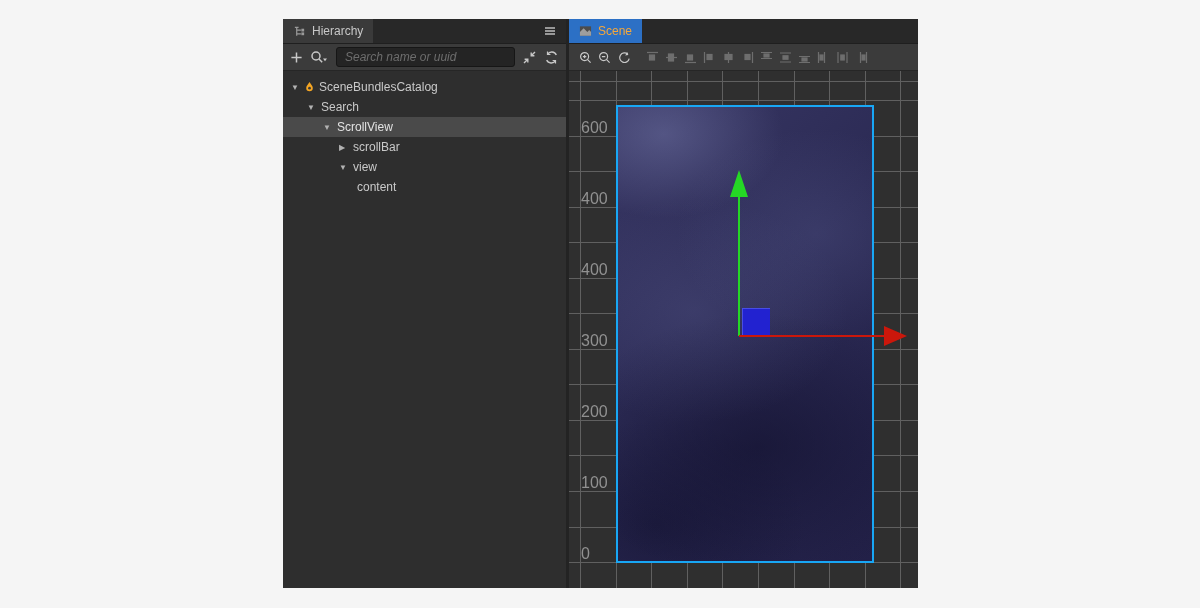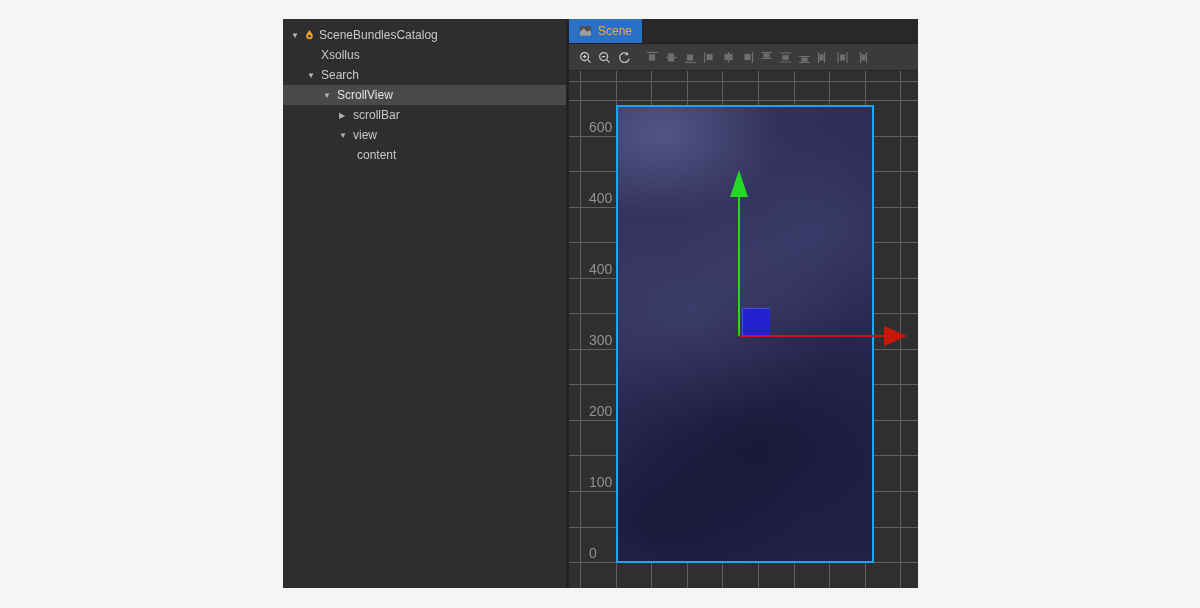--- a/index.html
+++ b/index.html
@@ -45,21 +45,21 @@
   .scene-panel{ flex:1; display:flex; flex-direction:column; min-width:0; }
   .scene-toolbar{ padding-left:10px; gap:6px; }
   .align-group{ display:flex; gap:6px; margin-left:10px; align-items:center; }
   .viewport{
     flex:1; position:relative; overflow:hidden; background:#2f2f2f;
     background-image:
       repeating-linear-gradient(to right, #606060 0, #606060 1px, transparent 1px, transparent 35.6px),
       repeating-linear-gradient(to bottom, #606060 0, #606060 1px, transparent 1px, transparent 35.55px);
     background-position: 11px 0px, 0px 29px;
   }
-  .ruler-label{ position:absolute; left:20px; font-size:14px; color:#919191; z-index:4; }
+  .ruler-label{ position:absolute; left:12px; font-size:16px; color:#919191; z-index:4; }
   .content-sprite{
     position:absolute; left:47px; top:34px; width:258px; height:458px;
     border:2px solid #18a7f5; z-index:1;
     background:
       radial-gradient(170px 120px at 18% 6%,  rgba(125,130,180,.42), transparent 70%),
       radial-gradient(200px 150px at 78% 28%, rgba(100,105,160,.25), transparent 70%),
       radial-gradient(220px 160px at 30% 45%, rgba(110,115,170,.22), transparent 70%),
       radial-gradient(260px 180px at 55% 75%, rgba(14,13,40,.55),   transparent 75%),
       radial-gradient(200px 140px at 15% 92%, rgba(16,15,44,.50),   transparent 75%),
       linear-gradient(135deg, #383764 0%, #2c2b55 45%, #222047 100%);
@@ -73,34 +73,75 @@
   .gizmo-origin{ position:absolute; left:173px; top:237px; width:28px; height:27px; background:#2222d0; z-index:3;
     box-shadow:inset 1px 1px 0 rgba(120,130,255,.45); }
   svg{ display:block; }
 </style>
 </head>
 <body>
 
 <div class="app-window">
 
   <div class="hier-panel">
+    <div class="tabbar">
+      <div class="tab hier-tab">
+        <span>
+          <svg width="13" height="13" viewBox="0 0 14 14" fill="none" stroke="#9a9a9a" stroke-width="1.3">
+            <path d="M2 2.5h4 M4 2.5v9 M4 5.5h4.5 M4 9.5h4.5"></path>
+            <rect x="9" y="4" width="3" height="3" fill="#9a9a9a" stroke="none"></rect>
+            <rect x="9" y="8" width="3" height="3" fill="#9a9a9a" stroke="none"></rect>
+          </svg>
+        </span>
+        <span class="tab-label">Hierarchy</span>
+      </div>
+      <div class="hamburger">
+        <svg width="16" height="16" viewBox="0 0 16 16" stroke="currentColor" stroke-width="1.6">
+          <path d="M3 5h10 M3 8h10 M3 11h10"></path>
+        </svg>
+      </div>
+    </div>
+    <div class="toolbar hier-toolbar">
+      <div class="icon-btn">
+        <svg width="13" height="13" viewBox="0 0 14 14" stroke="currentColor" stroke-width="1.6">
+          <path d="M7 1.5v11 M1.5 7h11"></path>
+        </svg>
+      </div>
+      <div class="icon-btn">
+        <svg width="19" height="15" viewBox="0 0 19 15" fill="none" stroke="currentColor" stroke-width="1.5">
+          <circle cx="6" cy="6" r="4"></circle>
+          <path d="M9 9l3.2 3.2"></path>
+          <path d="M13 8.5h4l-2 2.8z" fill="currentColor" stroke="none"></path>
+        </svg>
+      </div>
+      <input class="search-input" type="text" placeholder="Search name or uuid" style="">
+      <div class="icon-btn">
+        <svg width="15" height="15" viewBox="0 0 15 15" fill="none" stroke="currentColor" stroke-width="1.4">
+          <path d="M13 2 9.2 5.8 M9.2 2.6v3.2h3.2 M2 13l3.8-3.8 M5.8 12.4V9.2H2.6"></path>
+        </svg>
+      </div>
+      <div class="icon-btn">
+        <svg width="15" height="15" viewBox="0 0 15 15" fill="none" stroke="currentColor" stroke-width="1.4">
+          <path d="M12.3 5A5 5 0 0 0 3.5 4.3"></path>
+          <path d="M2.7 10a5 5 0 0 0 8.8.7"></path>
+          <path d="M3.5 1.6v2.9h2.9" stroke-width="1.2"></path>
+          <path d="M11.5 13.4v-2.9H8.6" stroke-width="1.2"></path>
+        </svg>
+      </div>
+    </div>
     <div class="tree">
         <div class="tree-row" style="padding-left: 7px;">
           <span class="tree-arrow">▼</span>
           <span class="tree-icon">
             <svg width="11" height="12" viewBox="0 0 12 13">
               <path d="M6 1C4.3 3.5 2.4 5.4 2.4 7.6a3.6 3.6 0 0 0 7.2 0C9.6 5.4 7.7 3.5 6 1Z" fill="#f5a623"></path>
               <circle cx="6" cy="7.8" r="1.5" fill="#3a3a3a"></circle>
             </svg>
           </span>
           <span class="tree-label">SceneBundlesCatalog</span>
-        </div>
-        <div class="tree-row" style="padding-left: 23px;">
-          <span class="tree-arrow"></span>
-          <span class="tree-label">Xsollus</span>
         </div>
         <div class="tree-row" style="padding-left: 23px;">
           <span class="tree-arrow">▼</span>
           <span class="tree-label">Search</span>
         </div>
         <div class="tree-row selected" style="padding-left: 39px;">
           <span class="tree-arrow">▼</span>
           <span class="tree-label">ScrollView</span>
         </div>
         <div class="tree-row" style="padding-left: 55px;">

